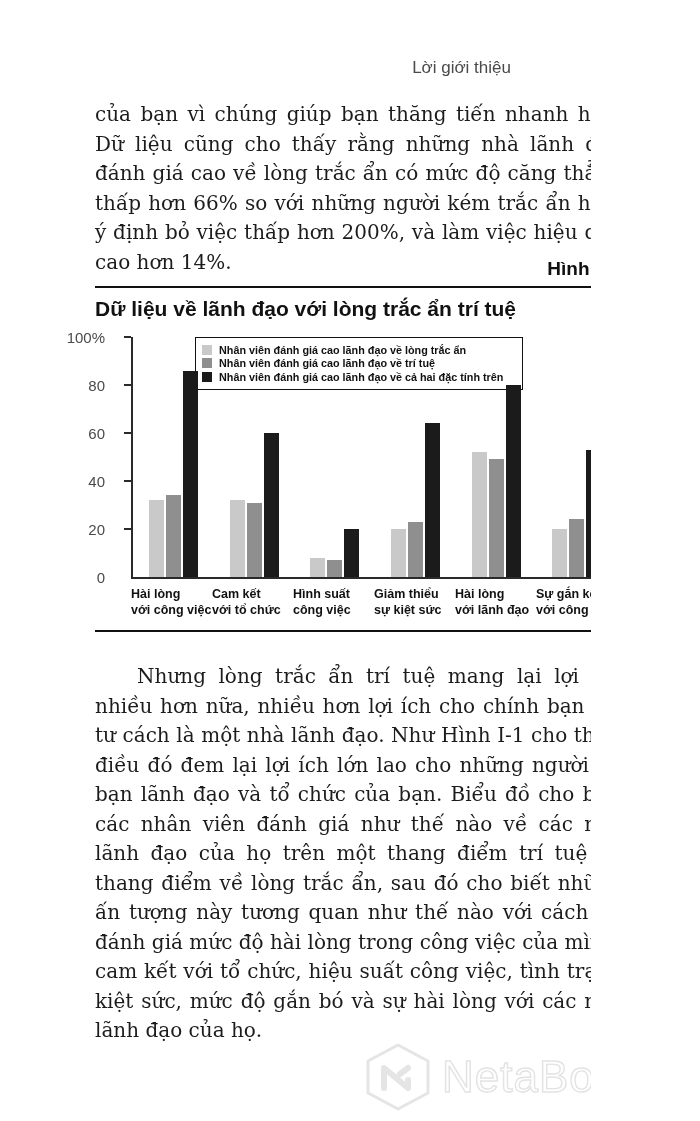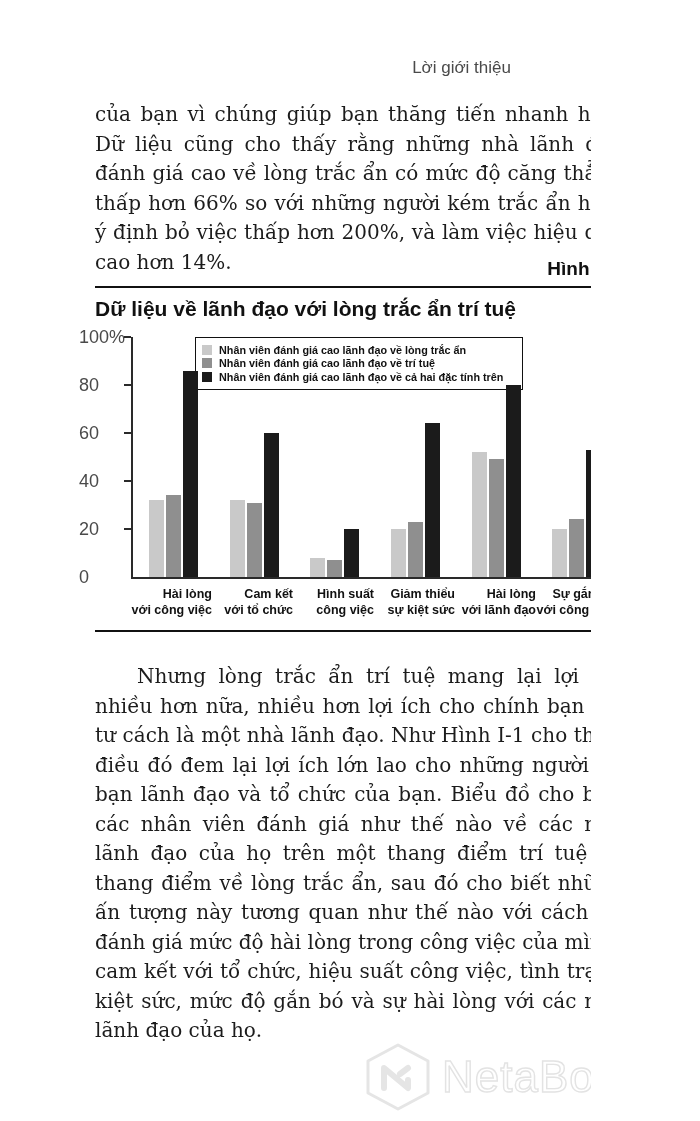--- a/index.html
+++ b/index.html
@@ -24,40 +24,40 @@
             font-family:"Liberation Sans", sans-serif; }
   .fig-label { font-size:19px; font-weight:bold; color:#111;text-align:right; }
   .fig-rule  { border:none; border-top:2.5px solid #111; margin:6px 0 9px 0; }
   .fig-title { font-size:21px; font-weight:bold; color:#111; }
   .chart { position:relative; margin-top:16px; margin-left:36px; }
   .plot {
     position:relative; height:240px;
     border-left:2px solid #2a2a2a; border-bottom:2px solid #2a2a2a;
   }
   .ytick-label {
-    position:absolute; right:100%; margin-right:14px; width:40px;
-    text-align:left; font-size:18px; color:#4a4a4a; transform:translateY(50%);
+    position:absolute; right:100%; margin-right:28px; width:40px;
+    text-align:right; font-size:15px; color:#4a4a4a; transform:translateY(50%);
   }
   .ytick-mark {
     position:absolute; left:-9px; width:7px; height:2px; background:#2a2a2a;
   }
   .legend {
     position:absolute; left:62px; top:0px; z-index:1; background:#fff;
     border:1.5px solid #111; padding:4px 19px 5px 6px;
   }
   .legend-row { display:flex; align-items:center; margin:1.5px 0; }
   .legend-swatch { width:10px; height:10px; margin-right:7px; flex:0 0 auto; }
   .legend-text { font-size:10.8px; font-weight:bold; color:#111; white-space:nowrap; }
   .bar-groups { position:absolute; left:0; right:0; top:0; bottom:0; z-index:2;
                 display:flex; }
   .group-slot { flex:1 1 0; display:flex; justify-content:center;
                 align-items:flex-end; height:100%; }
   .bar { width:15px; margin:0 1px; }
   .x-labels { display:flex; margin-top:7px; }
-  .x-label-slot { flex:1 1 0; text-align:right; font-size:12.5px; font-weight:bold;
+  .x-label-slot { flex:1 1 0; text-align:left; font-size:12.5px; font-weight:bold;
                   color:#111; line-height:16px; white-space:pre-line; }
   .fig-bottom-rule { border:none; border-top:2.5px solid #111; margin-top:12px; }
 
   
   .page-number {
     position:absolute; top:1045px; left:600px;
     font-family:Liberation Serif, serif; font-size:17px; color:#333;
   }
   .watermark { position:absolute; left:362px; top:1042px; display:flex;
                align-items:center; z-index:0; }

